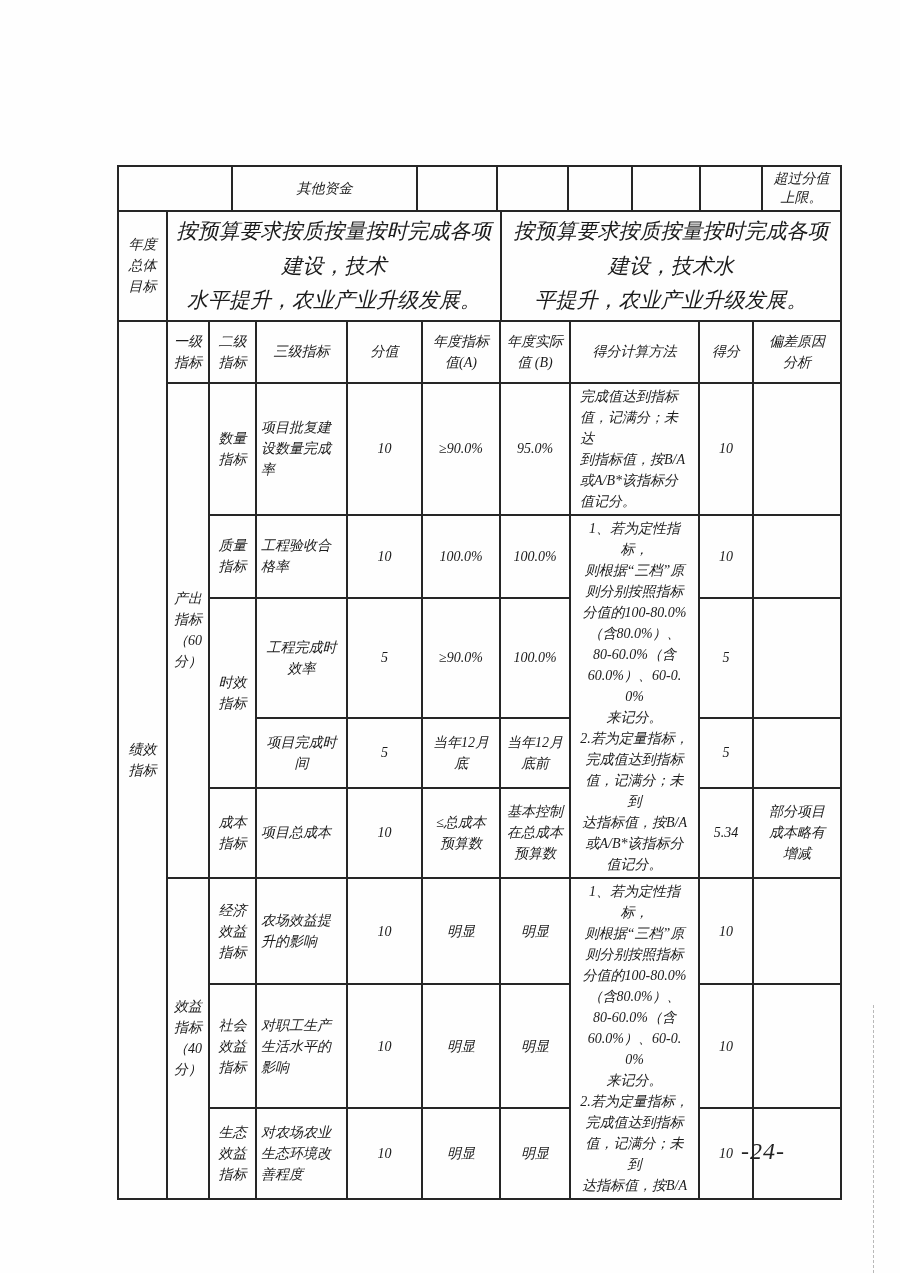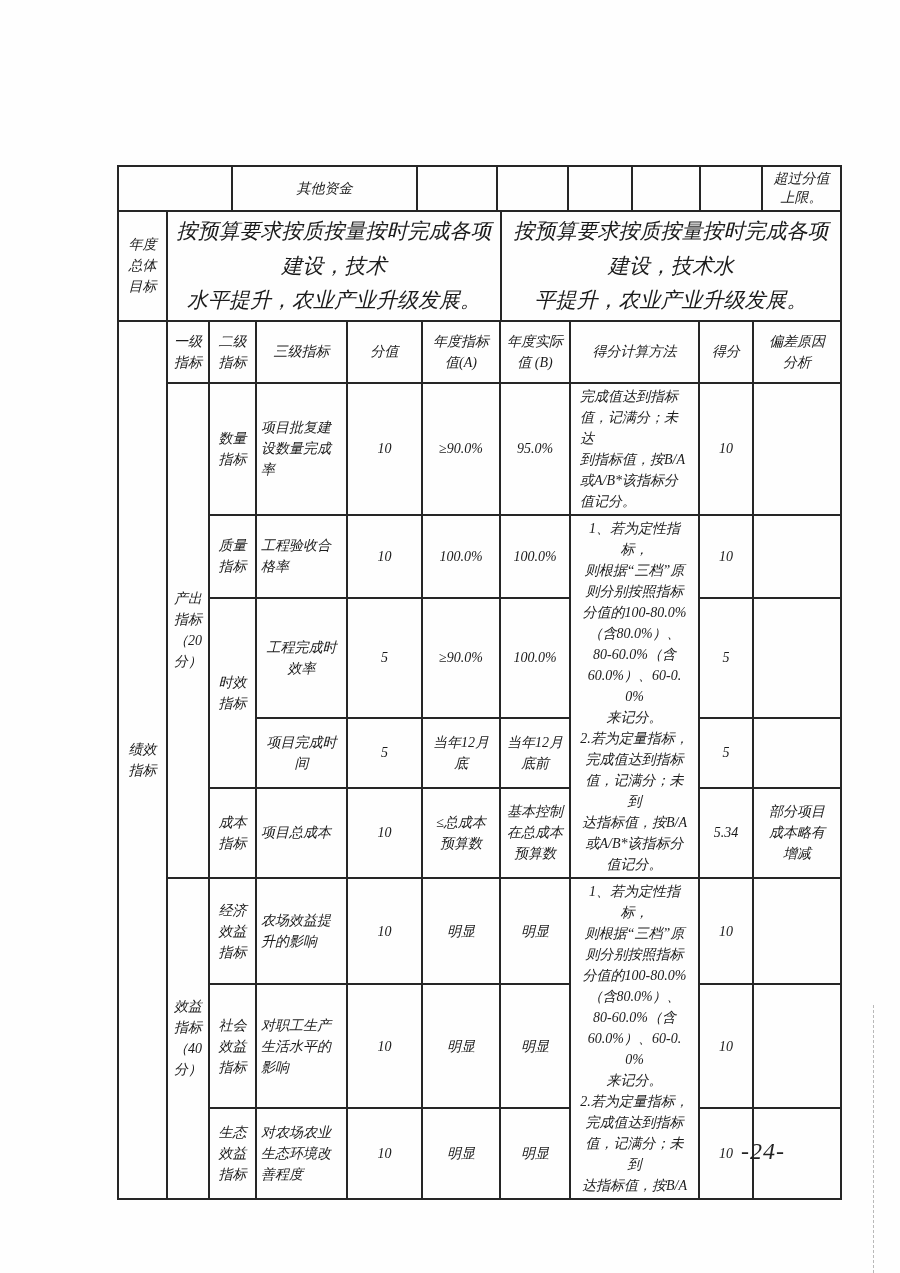--- a/index.html
+++ b/index.html
@@ -141,21 +141,21 @@
 值 (B)</td>
         <td>得分计算方法</td>
         <td>得分</td>
         <td>偏差原因
 分析</td>
       </tr>
 
       <tr style="height:117px">
         <td rowspan="5">产出
 指标
-（20
+（60
 分）</td>
         <td>数量
 指标</td>
         <td class="l">项目批复建
 设数量完成
 率</td>
         <td>10</td>
         <td>≥90.0%</td>
         <td>95.0%</td>
         <td class="l method">完成值达到指标

